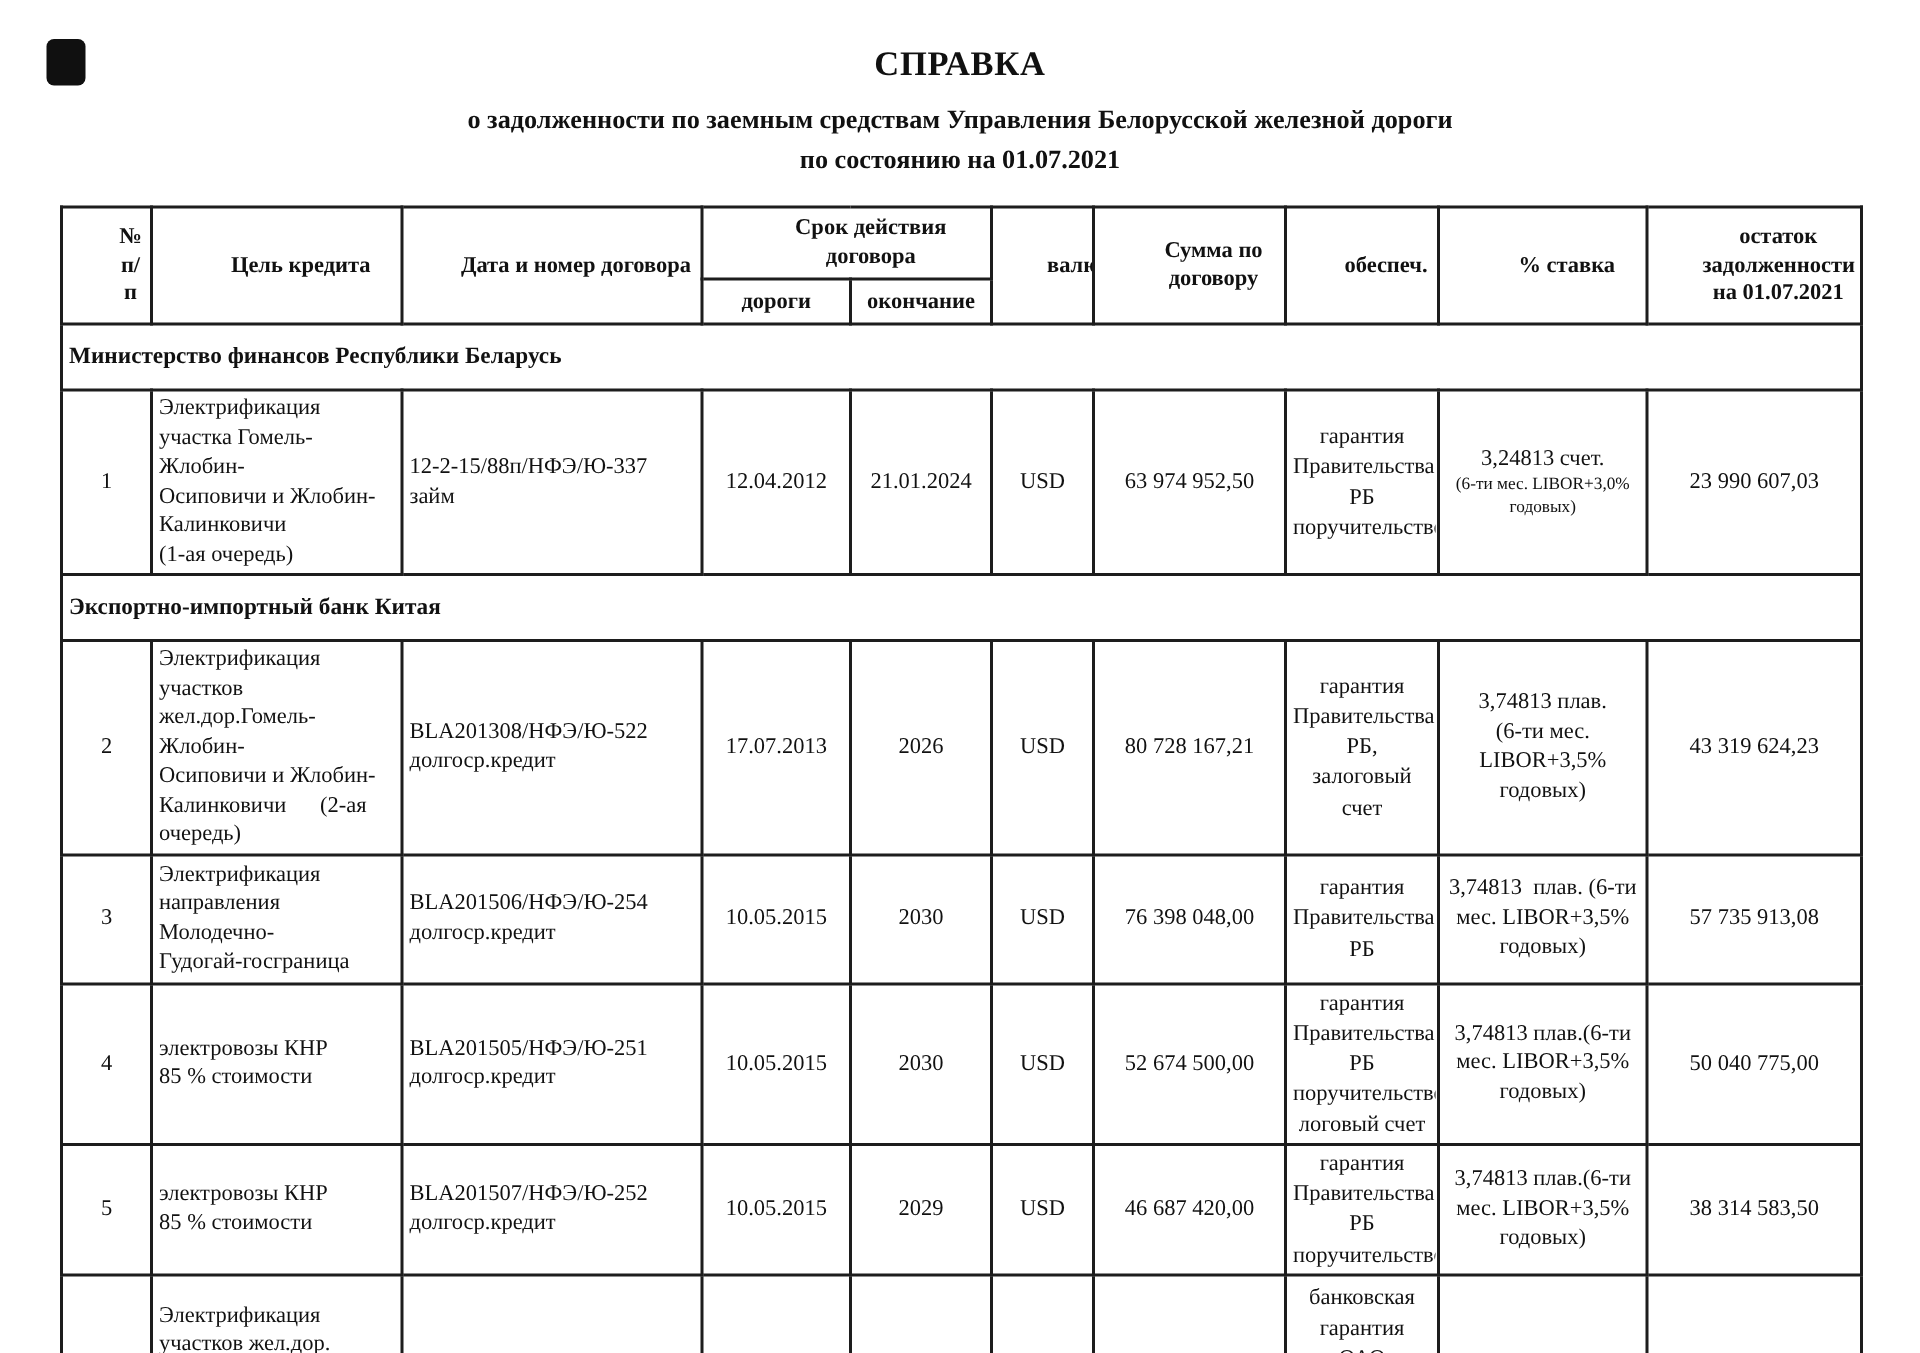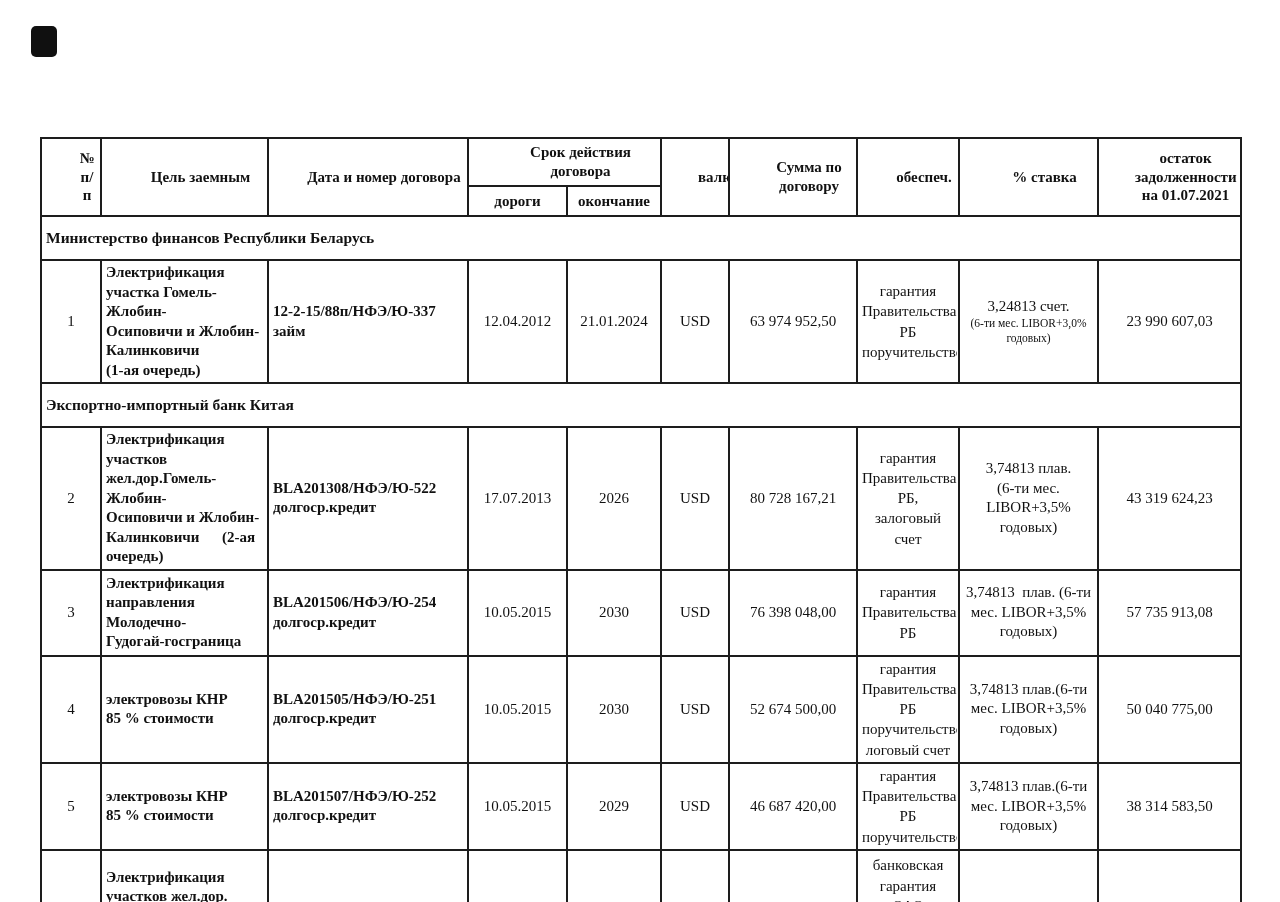--- a/index.html
+++ b/index.html
@@ -29,21 +29,21 @@
     border:2px solid #1d1d1d;
     font-size:15px;
     vertical-align:middle;
     padding:2px 4px;
     overflow:hidden;
   }
   th{font-weight:bold;text-align:center;line-height:1.25;padding:3px 2px;}
   tr.hdr-top th{height:42px;padding-left:36px;}
   tr.hdr-sub th{height:24px;}
   td.c-center{text-align:center;border-radius:14px;}
-  td.c-left{text-align:left;padding-left:6px;font-weight:bold;}
+  td.c-left{text-align:left;padding-left:6px;}
   .pre{white-space:pre-wrap;line-height:1.3;}
   .small{font-size:11.5px;line-height:1.35;}
   tr.section-row td{
     font-weight:bold;text-align:left;font-size:15.5px;height:38px;
   }
   .row-1{height:103px;}
   .row-2{height:117px;}
   .row-3{height:86px;}
   .row-4{height:84px;}
   .row-5{height:63px;}
@@ -51,38 +51,45 @@
   .rate-main{font-size:15px;line-height:1.3;white-space:pre-wrap;}
   .rate-sub{font-size:11.5px;line-height:1.3;white-space:pre-wrap;text-align:center;}
 </style>
 </head>
 <body>
 
 <div class="paper">
 
   <div class="corner-mark"></div>
 
+  <div class="doc-header">
+    <div class="doc-title">СПРАВКА</div>
+    <div class="doc-subtitle">
+      <div>о задолженности по заемным средствам Управления Белорусской железной дороги</div>
+      <div>по состоянию на 01.07.2021</div>
+    </div>
+  </div>
 
   <table class="main">
     <colgroup>
       <col style="width:60px">
         <col style="width:167px">
         <col style="width:200px">
       <col style="width:99px">
         <col style="width:94px">
         <col style="width:68px">
       <col style="width:128px">
         <col style="width:102px">
         <col style="width:139px">
       <col style="width:143px">
     </colgroup>
     <thead>
       <tr class="hdr-top">
         <th rowspan="2">№  п/п</th>
-        <th rowspan="2">Цель заемным</th>
+        <th rowspan="2">Цель кредита</th>
         <th rowspan="2">Дата и номер договора</th>
         <th colspan="2">Срок действия договора</th>
         <th rowspan="2">валюта</th>
         <th rowspan="2">Сумма по договору</th>
         <th rowspan="2">обеспеч.</th>
         <th rowspan="2">% ставка</th>
         <th rowspan="2">остаток задолженности на 01.07.2021</th>
       </tr>
       <tr class="hdr-sub">
         <th>дороги</th>

